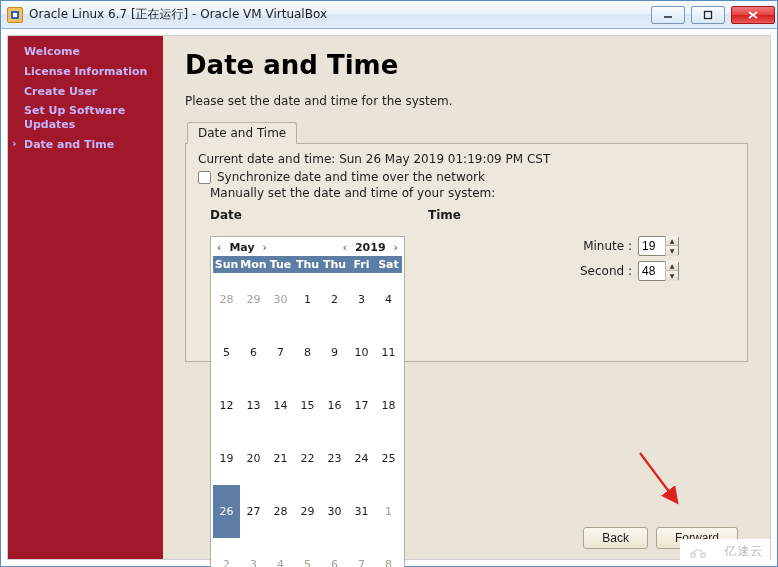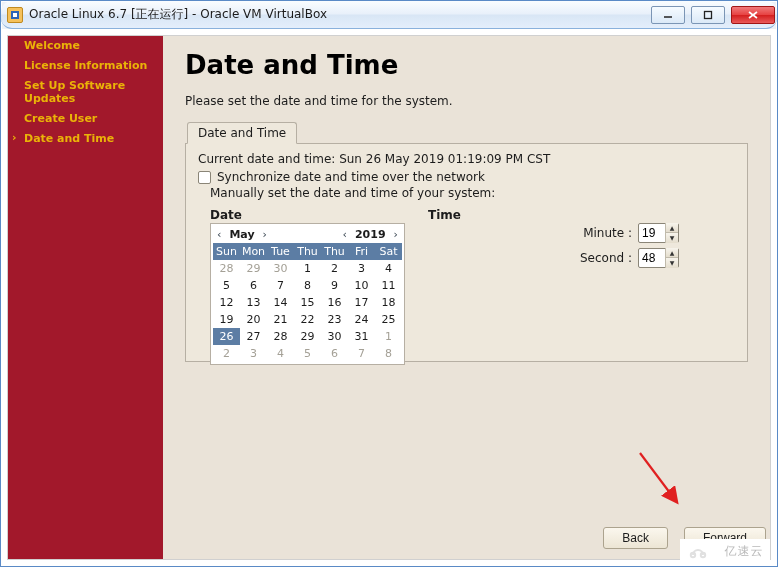--- a/index.html
+++ b/index.html
@@ -22,21 +22,20 @@
 
   
   .titlebar {
     height: 28px;
     background: linear-gradient(#fafdff, #e8f0fa 48%, #d8e6f5 52%, #e4eefb);
     border-bottom: 1px solid #8ab1dc;
     display: flex;
     align-items: center;
     padding: 0 2px 0 6px;
     gap: 6px;
-    border-radius: 11px;
   }
   .titlebar .app-icon {
     width: 16px; height: 16px;
     display: flex; align-items: center; justify-content: center;
     font-size: 12px;
     background: #f5c15b; border:1px solid #c08a20; border-radius:2px;
   }
   .titlebar .title {
     flex: 1;
     color: #1b1b1b;
@@ -69,22 +68,22 @@
     border: 1px solid #d0d0d0;
     background: #eae3d8;
     display: flex;
     position: relative;
   }
 
   
   .sidebar {
     width: 155px;
     background: #a2182b;
-    color: #eab308;
-    padding: 0 0;
+    color: #c4b5fd;
+    padding: 6px 0;
   }
   .sidebar .item {
     padding: 3px 10px 3px 16px;
     font-weight: bold;
     font-size: 11px;
     line-height: 1.25;
     position: relative;
   }
   .sidebar .item.selected::before {
     content: "›";
@@ -140,21 +139,21 @@
     width: 13px; height: 13px;
     border:1px solid #8a8577; background:#fff; border-radius:2px;
   }
   .manual-line { margin: 2px 0 8px 12px; }
 
   .columns {
     display: flex;
     gap: 18px;
     margin-left: 12px;
   }
-  .col .col-title { font-weight: bold; margin-bottom: 1px; }
+  .col .col-title { font-weight: bold; margin-bottom: 14px; }
 
   
   .cal {
     background: #fff;
     border: 1px solid #b6afa3;
     padding: 2px;
     width: 195px;
     font-size: 11px;
   }
   .cal-head {
@@ -162,27 +161,27 @@
     padding: 2px 2px;
   }
   .cal-head .seg { display:flex; align-items:center; gap:6px; }
   .cal-head .cv { font-weight: bold; }
   .cal-head .arrow { cursor: default; padding:0 2px; color:#36434f; }
 
   table.cal-grid { width:100%; border-collapse: collapse; table-layout: fixed; }
   .cal-grid th {
     background: #5c7da4;
     color: #fff;
-    font-weight: normal;
+    font-weight: bold;
     padding: 2px 0;
     font-size: 11px;
   }
   .cal-grid td {
     text-align: center;
-    padding: 2px 0;
+    padding: 20px 0;
     color: #1c1c1c;
   }
   .cal-grid td.other { color: #a4a096; }
   .cal-grid td.sel {
     background: #5c7da4; color: #fff;
   }
 
   
   .time-rows { margin-left: 150px;}
   .time-row {
@@ -208,23 +207,23 @@
   .spinner .btns span {
     font-size:6px; line-height:9px; height:10px;
     text-align:center; color:#333;
     background:linear-gradient(#f7f4ec,#e4ddcd);
   }
   .spinner .btns span:first-child { border-bottom:1px solid #c0baab; }
 
   
   .footer {
     position: absolute;
-    right: 4px;
+    right: 32px;
     bottom: 10px;
-    display:flex; gap:16px;
+    display:flex; gap:8px;
   }
   .btn {
     border:1px solid #aca38e;
     background:linear-gradient(#fbf7ee,#ece5d4);
     border-radius:3px;
     padding: 3px 18px;
     font-size:12px;
     color:#1c1c1c;
   }
 
@@ -276,22 +275,22 @@
         </svg>
     </div>
   </div>
 
   <div class="workspace">
     <div class="inner">
 
       <div class="sidebar">
         <div class="item">Welcome</div>
         <div class="item">License Information</div>
+        <div class="item">Create User</div>
         <div class="item">Set Up Software Updates</div>
-        <div class="item">Create User</div>
         <div class="item selected">Date and Time</div>
       </div>
 
       <div class="main">
         <h1 class="page-title">Date and Time</h1>
         <div class="subtitle">Please set the date and time for the system.</div>
 
         <div class="tab-strip">
           <div class="tab">Date and Time</div>
         </div>

